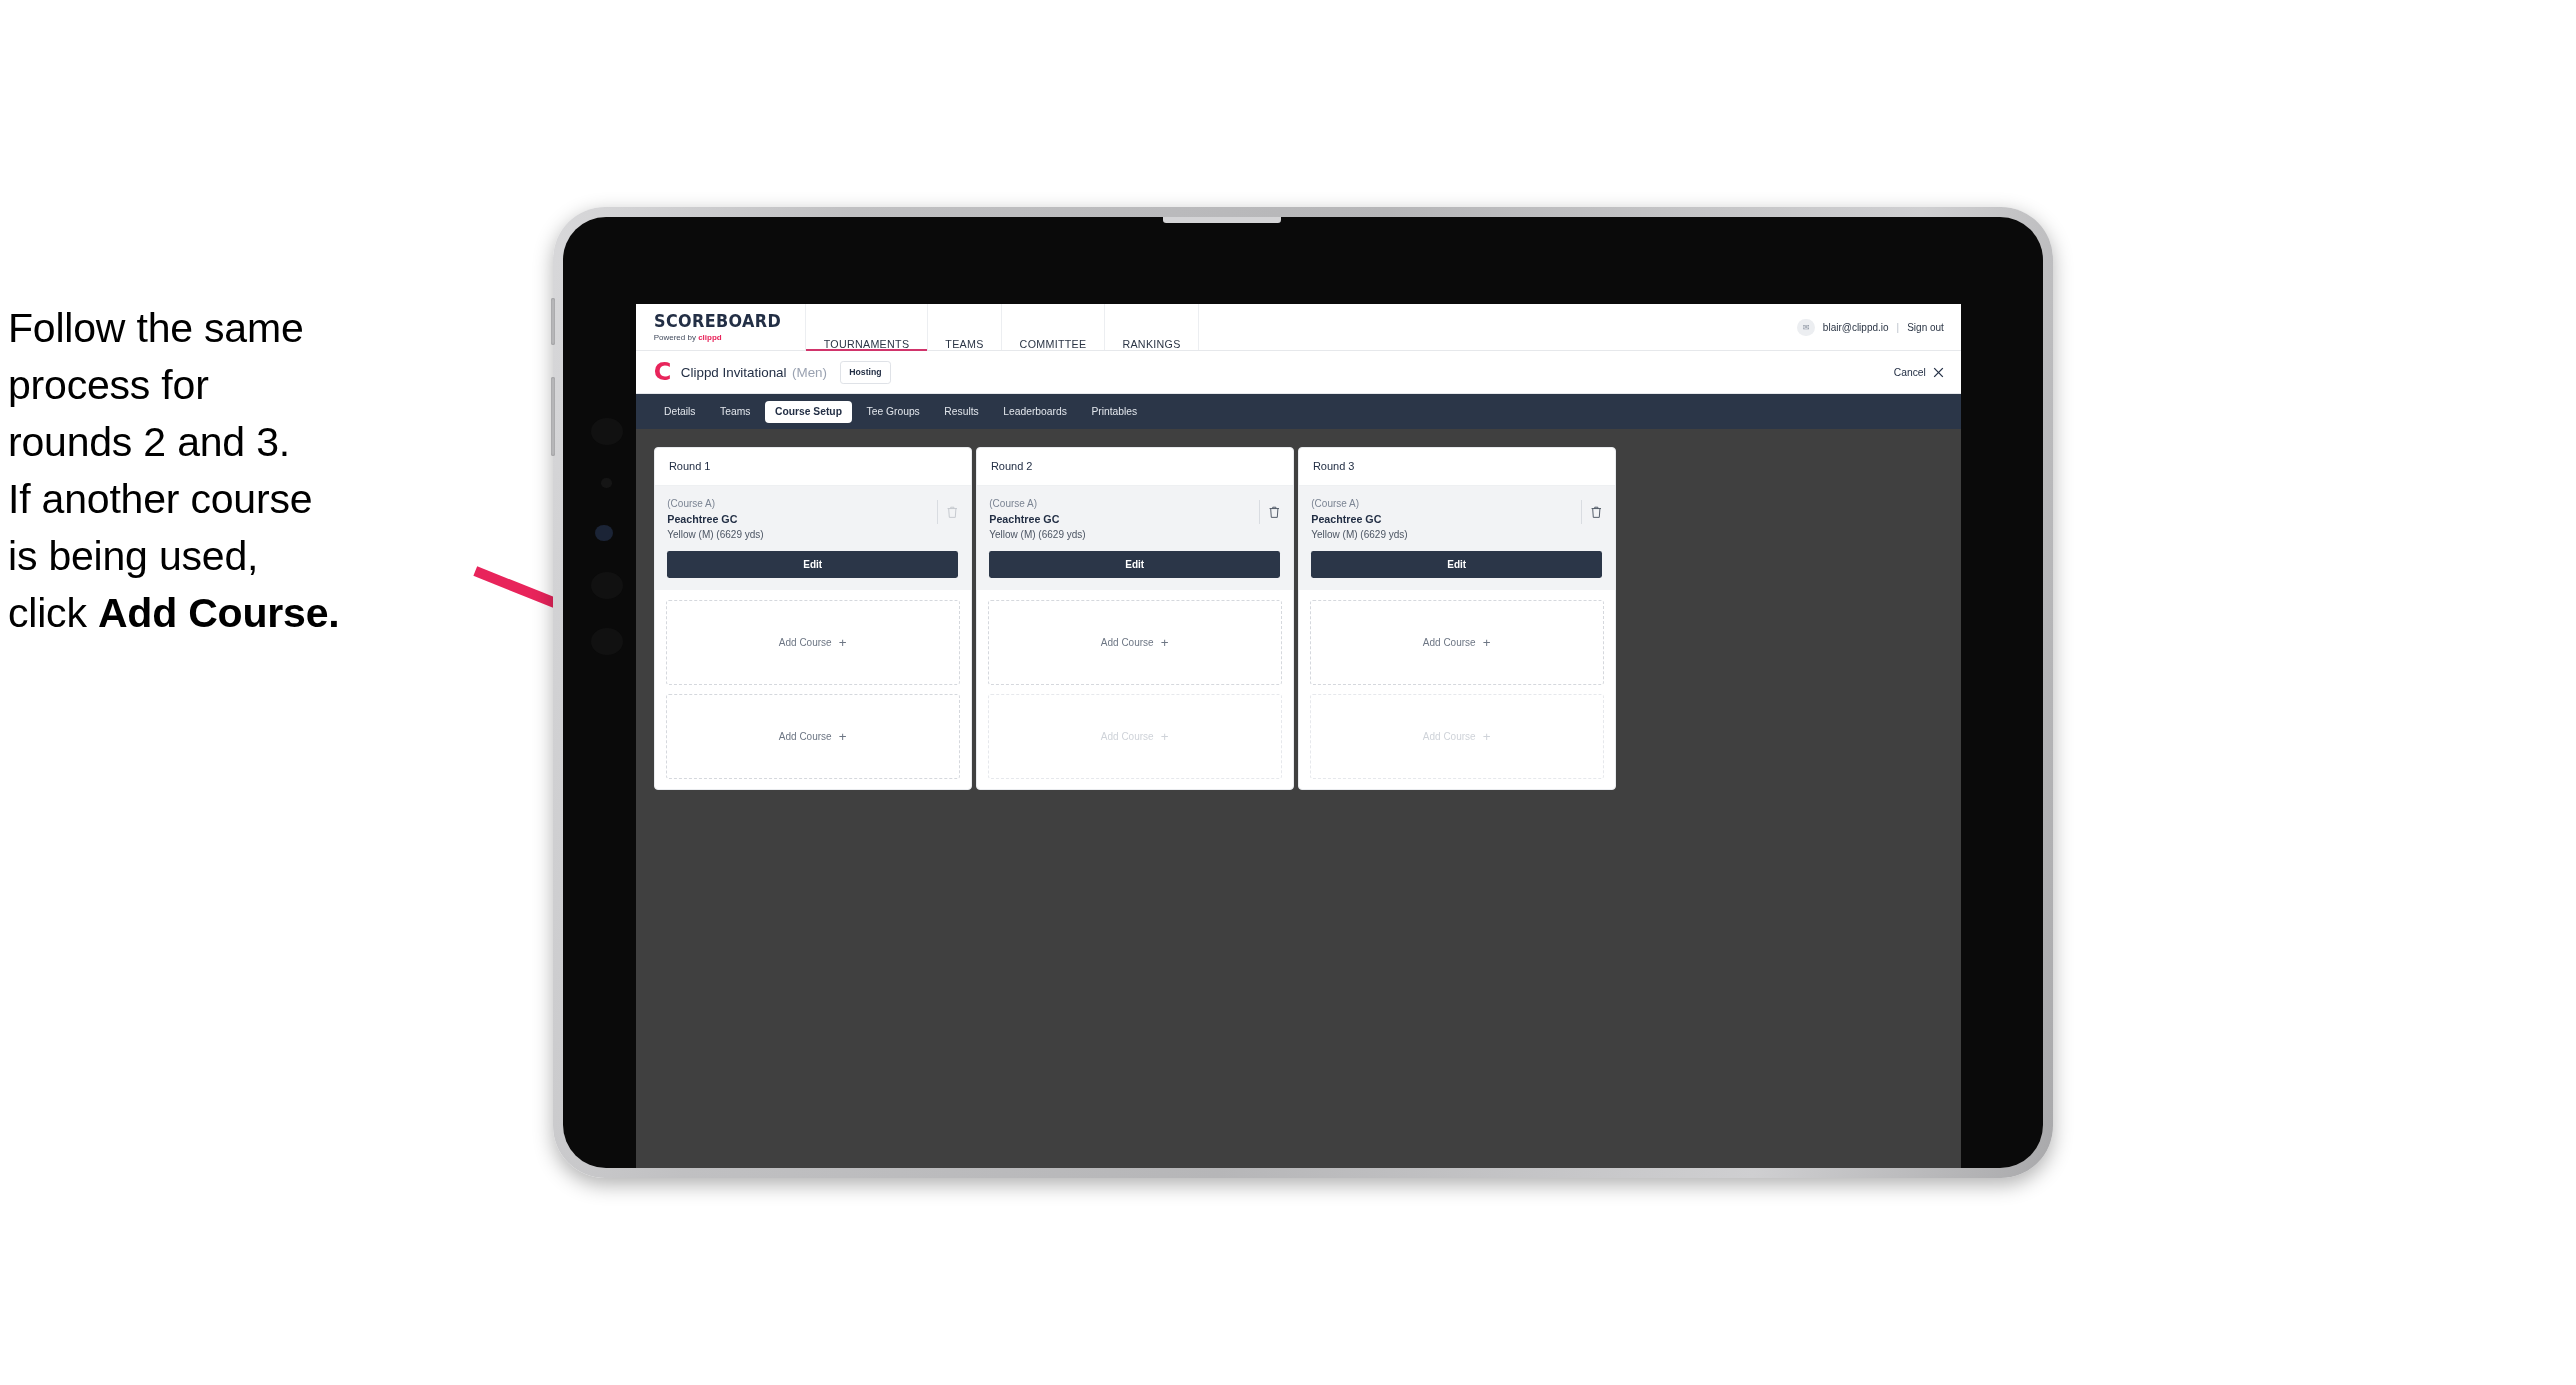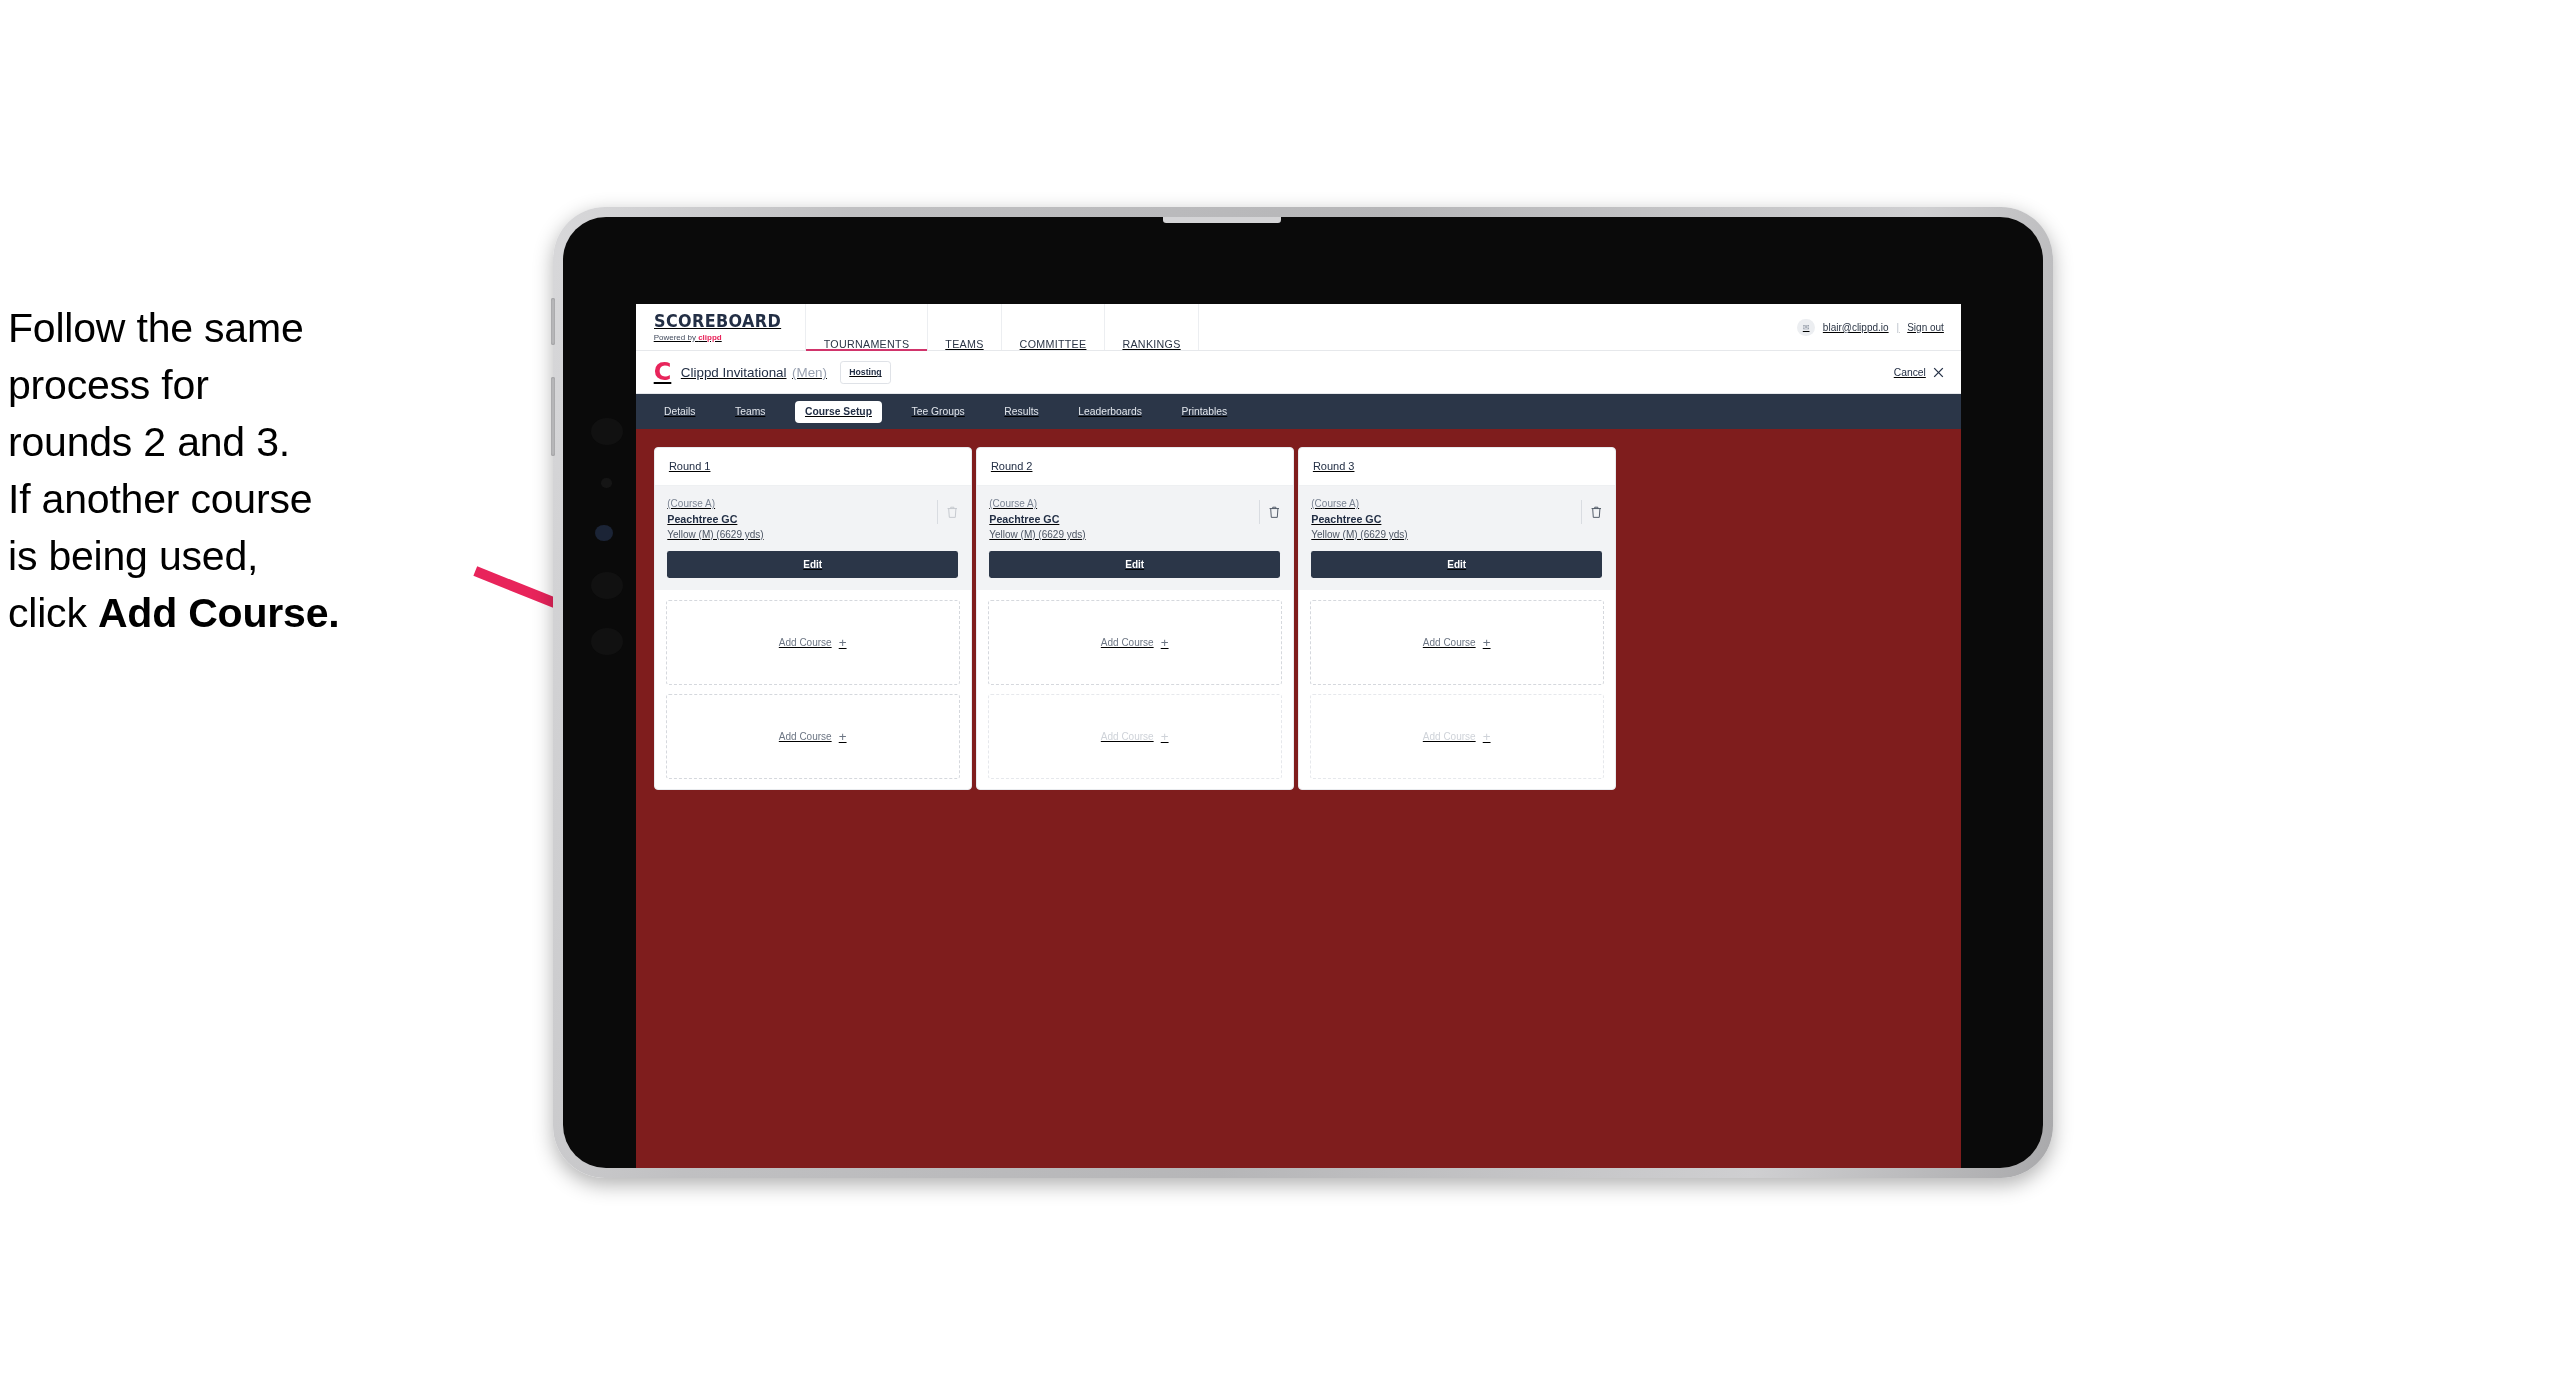--- a/index.html
+++ b/index.html
@@ -58,23 +58,22 @@
   
   .side-btn { position:absolute; background:#b8b8ba; border-radius:2.4px; box-shadow: inset 0 0 1.6px rgba(0,0,0,.35); }
   #sb1 { left:-2.4px; top:91px; width:4px; height:47px; }
   #sb2 { left:-2.4px; top:170px; width:4px; height:79px; }
 
   
   #screen {
     position:absolute;
     left:73px; top:87px;
     width:1325px; height:980px;
-    background:#7f1d1d;
+    background:#404040;
     overflow:hidden;
-    text-decoration:underline;
   }
 
   
   #topnav {
     height:47px; background:#ffffff;
     display:flex; align-items:stretch;
     border-bottom:0.8px solid #e6e8eb;
     position:relative;
   }
   #logo-wrap { display:flex; flex-direction:column; justify-content:center; padding-left:17.4px; padding-right:14.2px; }
@@ -128,21 +127,21 @@
     margin-left:12.6px; font-size:8.7px; font-weight:700; color:#232f45;
     border:0.8px solid #dfe2e7; border-radius:3.2px; padding:5.5px 8.7px; background:#fff;
   }
   #tb-spacer { flex:1; }
   #cancel-btn { display:flex; align-items:center; gap:7.1px; font-size:10.3px; color:#232f45; cursor:pointer; }
   #cancel-x { font-size:12px; line-height:1; }
 
   
   #tabstrip {
     height:35px; background:#2b3648;
-    display:flex; align-items:center; padding:0 17.4px; gap:19px;
+    display:flex; align-items:center; padding:0 17.4px; gap:4px;
   }
   .tab {
     font-size:10.3px; color:#e2e6ec; padding:5.5px 10.3px; border-radius:4px; cursor:pointer; white-space:nowrap;
   }
   .tab.active { background:#ffffff; color:#232f45; font-weight:700; }
 
   
   #content { padding:17.4px; display:flex; gap:4px; align-items:flex-start; }
   .round-card {
     width:318px;

